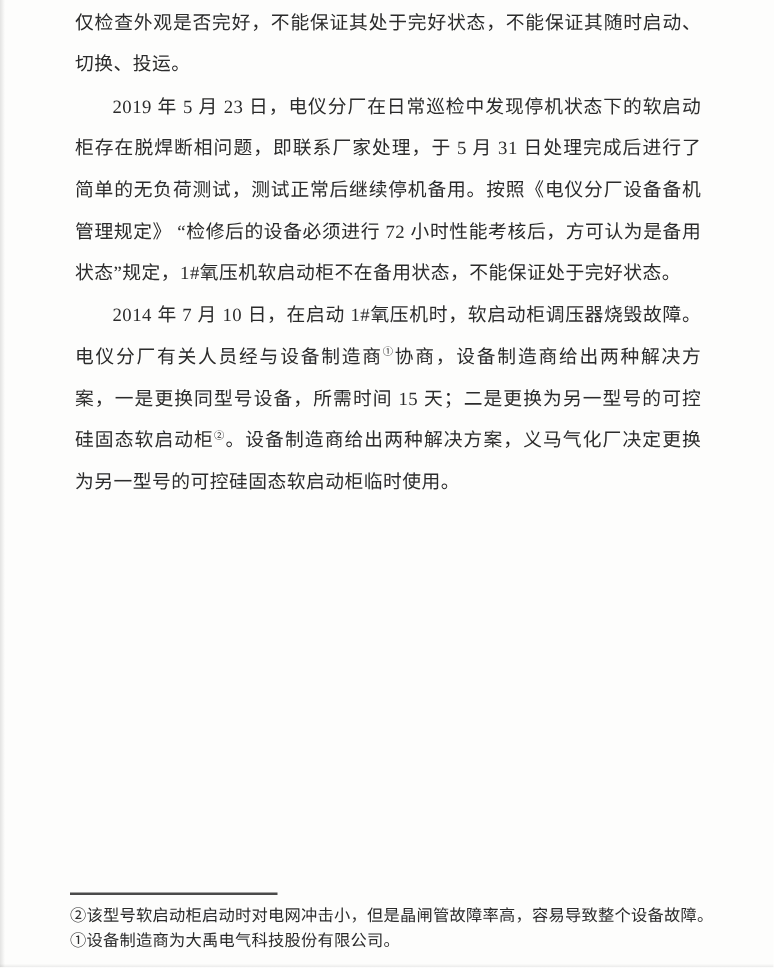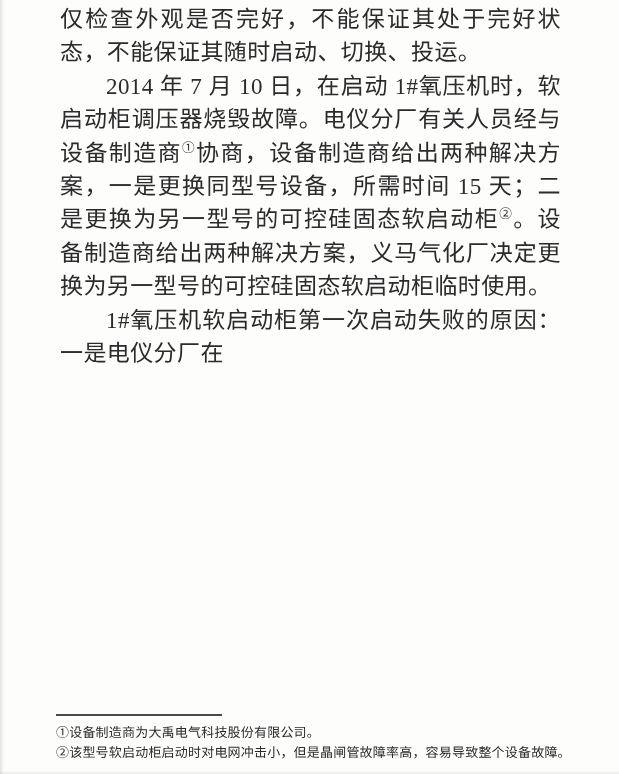--- a/index.html
+++ b/index.html
@@ -39,21 +39,21 @@
   .content {
     position: absolute;
     top: 3px;
     left: 60px;
     width: 501px;
     text-align: justify;
     text-justify: inter-character;
   }
   .para {
     margin: 0;
-    font-size: 23px;
+    font-size: 15px;
     line-height: 33.4px;
     letter-spacing: 0.4px;
   }
   .para.indent {
     text-indent: 2em;
   }
   .para sup {
     font-size: 0.55em;
     line-height: 0;
     vertical-align: super;
@@ -79,22 +79,22 @@
 </style>
 </head>
 <body>
 
 <div class="page">
   <div class="scan-edge-left"></div>
   <div class="scan-edge-bottom"></div>
 
   <div class="content">
       <p class="para"><span>仅检查外观是否完好，不能保证其处于完好状态，不能保证其随时启动、切换、投运。</span></p>
+      <p class="para indent"><span>2019 年 5 月 23 日，电仪分厂在日常巡检中发现停机状态下的软启动柜存在脱焊断相问题，即联系厂家处理，于 5 月 31 日处理完成后进行了简单的无负荷测试，测试正常后继续停机备用。按照《电仪分厂设备备机管理规定》 “检修后的设备必须进行 72 小时性能考核后，方可认为是备用状态”规定，1#氧压机软启动柜不在备用状态，不能保证处于完好状态。</span></p>
       <p class="para indent"><span>2014 年 7 月 10 日，在启动 1#氧压机时，软启动柜调压器烧毁故障。电仪分厂有关人员经与设备制造商</span><sup>①</sup><span>协商，设备制造商给出两种解决方案，一是更换同型号设备，所需时间 15 天；二是更换为另一型号的可控硅固态软启动柜</span><sup>②</sup><span>。设备制造商给出两种解决方案，义马气化厂决定更换为另一型号的可控硅固态软启动柜临时使用。</span></p>
-      <p class="para indent"><span>1#氧压机软启动柜第一次启动失败的原因：一是电仪分厂在</span></p>
     </div>
 
   <div class="footnotes">
     <div class="footnote-rule"></div>
+    <div class="footnote">②该型号软启动柜启动时对电网冲击小，但是晶闸管故障率高，容易导致整个设备故障。</div>
     <div class="footnote">①设备制造商为大禹电气科技股份有限公司。</div>
-    <div class="footnote">②该型号软启动柜启动时对电网冲击小，但是晶闸管故障率高，容易导致整个设备故障。</div>
   </div>
 </div>
 
 </body></html>

